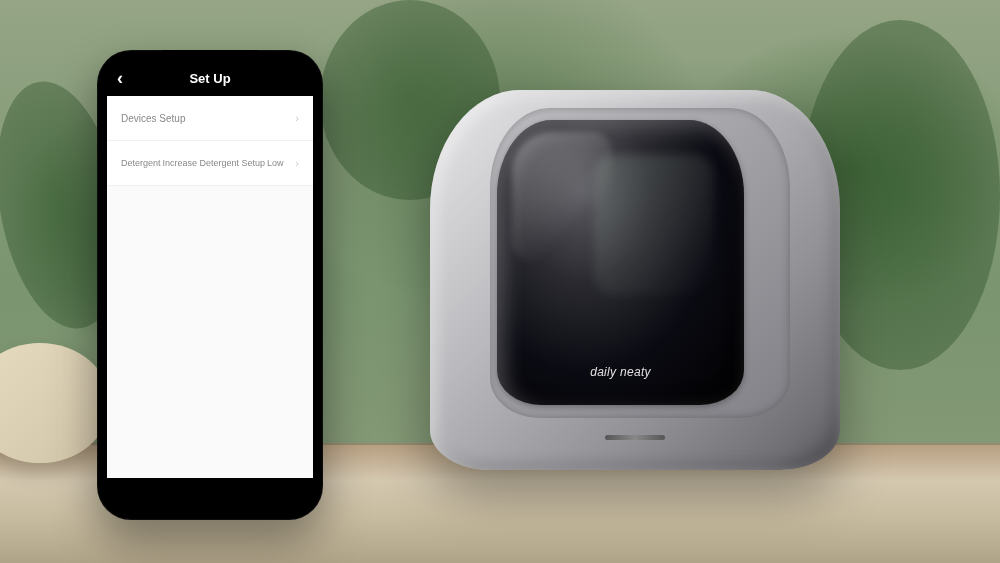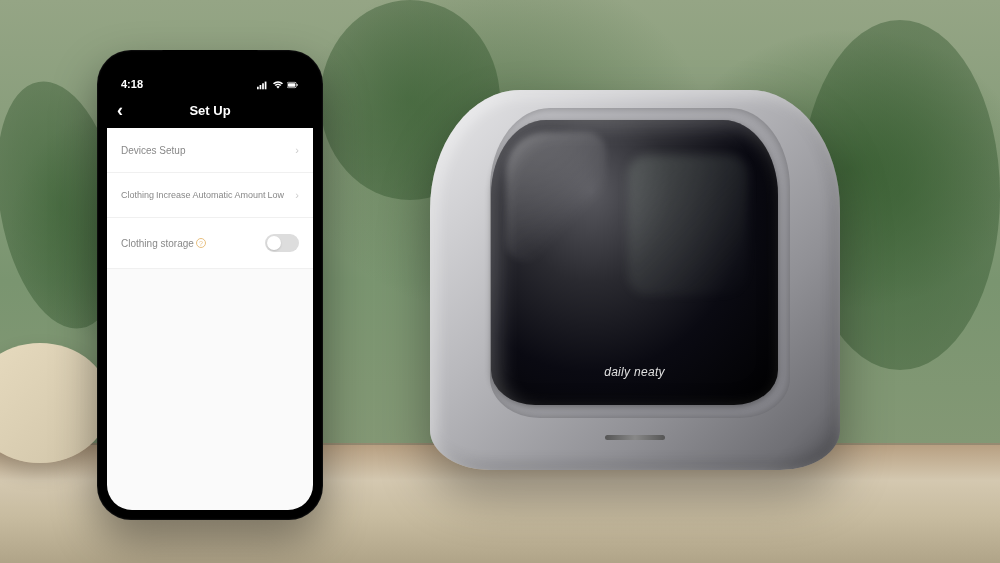--- a/index.html
+++ b/index.html
@@ -76,23 +76,23 @@
       left: 60px;
       top: 18px;
       width: 300px;
       height: 310px;
       background: linear-gradient(135deg, #c0c0c4, #808086);
       border-radius: 60px 60px 50px 50px / 80px 80px 40px 40px;
       box-shadow: inset 0 0 8px rgba(0,0,0,0.25);
     }
     .device-window {
       position: absolute;
-      left: 61px;
+      left: 67px;
       top: 30px;
-      width: 287px;
+      width: 247px;
       height: 285px;
       background: radial-gradient(ellipse at 35% 25%, #5a5a60 0%, #2a2a30 30%, #0a0a12 60%, #000 100%);
       border-radius: 55px 55px 44px 44px / 75px 75px 35px 35px;
       box-shadow:
         inset 8px 8px 20px rgba(255,255,255,0.25),
         inset -5px -5px 15px rgba(0,0,0,0.4),
         0 2px 6px rgba(0,0,0,0.3);
       overflow: hidden;
       text-decoration: underline;
     }
@@ -291,75 +291,49 @@
     <div class="window-reflection-2"></div>
     <div class="device-brand">daily neaty</div>
   </div>
   <div class="device-button-row"></div>
 </div>
 
 <div class="phone">
   <div class="phone-notch"></div>
   <div class="phone-screen">
 
-    <div class="status-bar">
-      <span>4:18</span>
-      <div class="status-icons">
-        <svg viewBox="0 0 14 10">
-            <rect x="0" y="7" width="2" height="3" fill="#fff"></rect>
-            <rect x="3" y="5" width="2" height="5" fill="#fff"></rect>
-            <rect x="6" y="3" width="2" height="7" fill="#fff"></rect>
-            <rect x="9" y="1" width="2" height="9" fill="#fff"></rect>
-          </svg>
-        <svg viewBox="0 0 14 10">
-            <path d="M7 9 L5 7 Q7 5.5 9 7 Z M3 5 Q7 1.5 11 5 L9.5 6.2 Q7 4 4.5 6.2 Z M1 3 Q7 -2 13 3 L11.5 4.2 Q7 0.5 2.5 4.2 Z" fill="#fff"></path>
-          </svg>
-        <svg viewBox="0 0 18 10">
-            <rect x="0" y="1" width="14" height="8" rx="2" fill="none" stroke="#fff" stroke-width="1"></rect>
-            <rect x="1.5" y="2.5" width="11" height="5" rx="1" fill="#fff"></rect>
-            <rect x="14.5" y="3.5" width="1.5" height="3" rx="0.7" fill="#fff"></rect>
-          </svg>
-      </div>
-    </div>
 
     <div class="nav-bar">
       <span class="nav-back">‹</span>
       <span>Set Up</span>
     </div>
 
     <div class="content-area">
       <div class="settings-list">
 
         <div class="settings-row">
           <div class="label-group">
             <span>Devices Setup</span>
           </div>
           <div class="value-group">
             <span class="chevron">›</span>
           </div>
         </div>
 
         <div class="settings-row detergent-row">
           <div class="label-group detergent-text">
-            <span>Clothing</span>
-              <span>Increase Automatic Amount</span>
+            <span>Detergent</span>
+              <span>Increase Detergent Setup</span>
               <span>Low</span>
           </div>
           <div class="value-group">
             <span class="chevron">›</span>
           </div>
         </div>
 
 
 
-        <div class="settings-row">
-          <div class="label-group">
-            <span>Clothing storage</span>
-            <span class="info-icon">?</span>
-          </div>
-          <div class="toggle"></div>
-        </div>
 
       </div>
     </div>
 
   </div>
 </div>
 
 </body></html>

